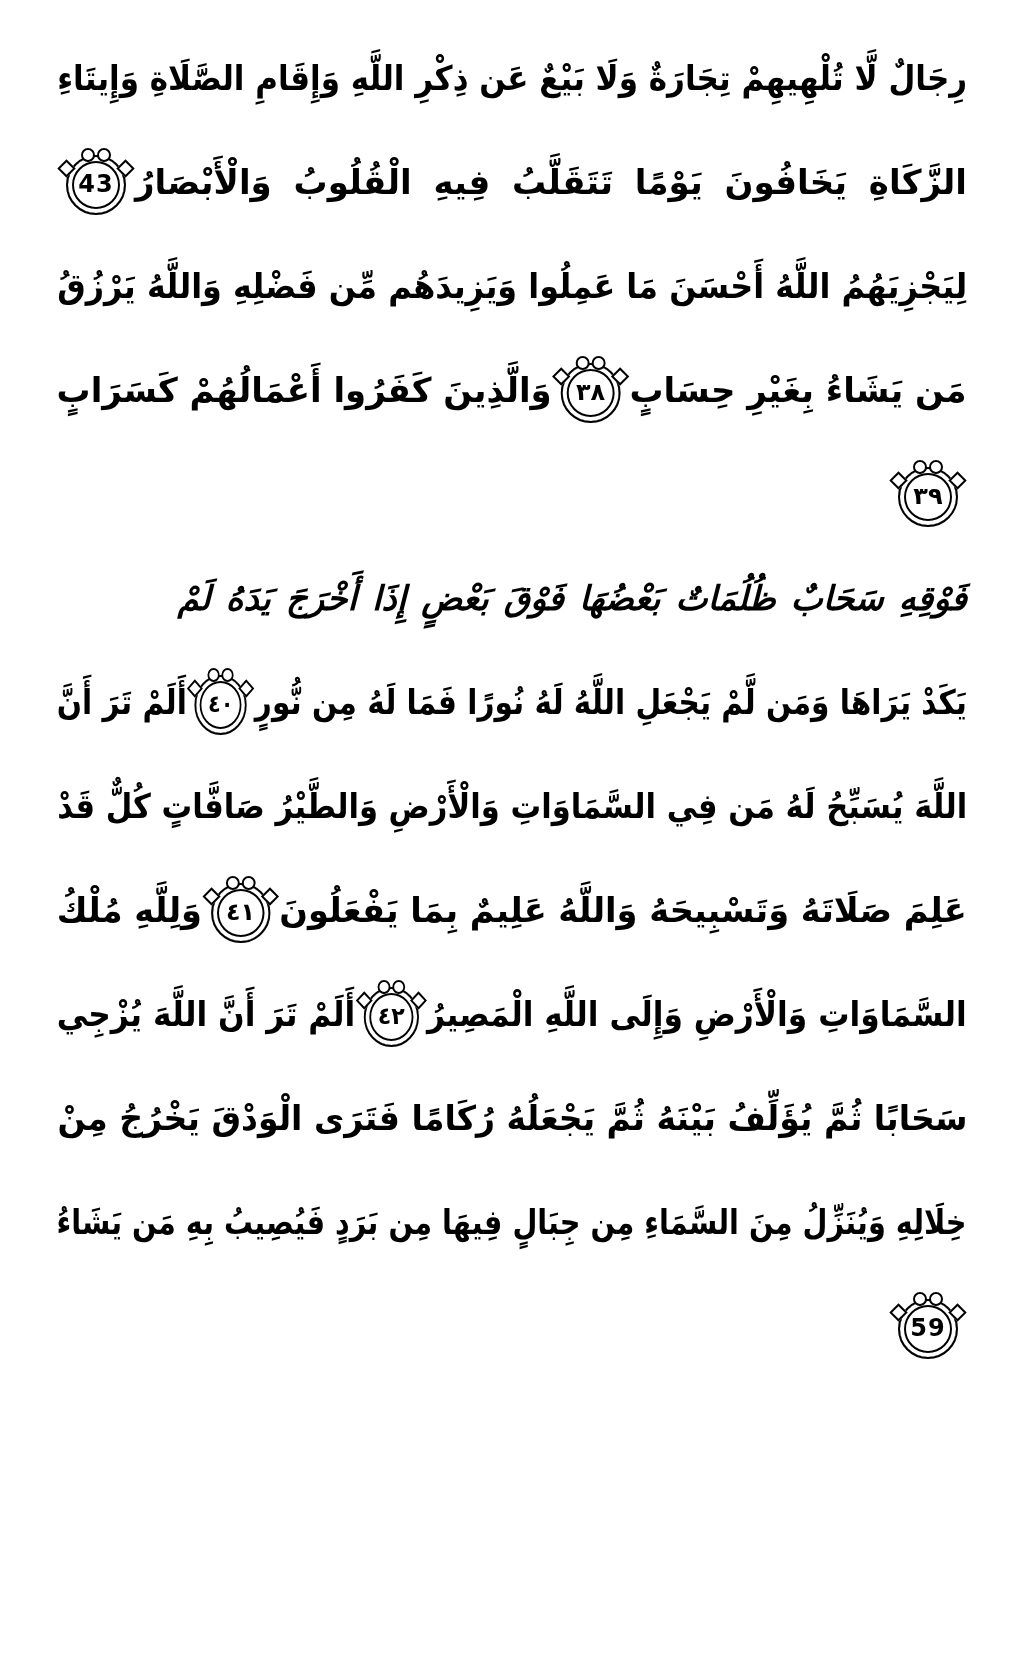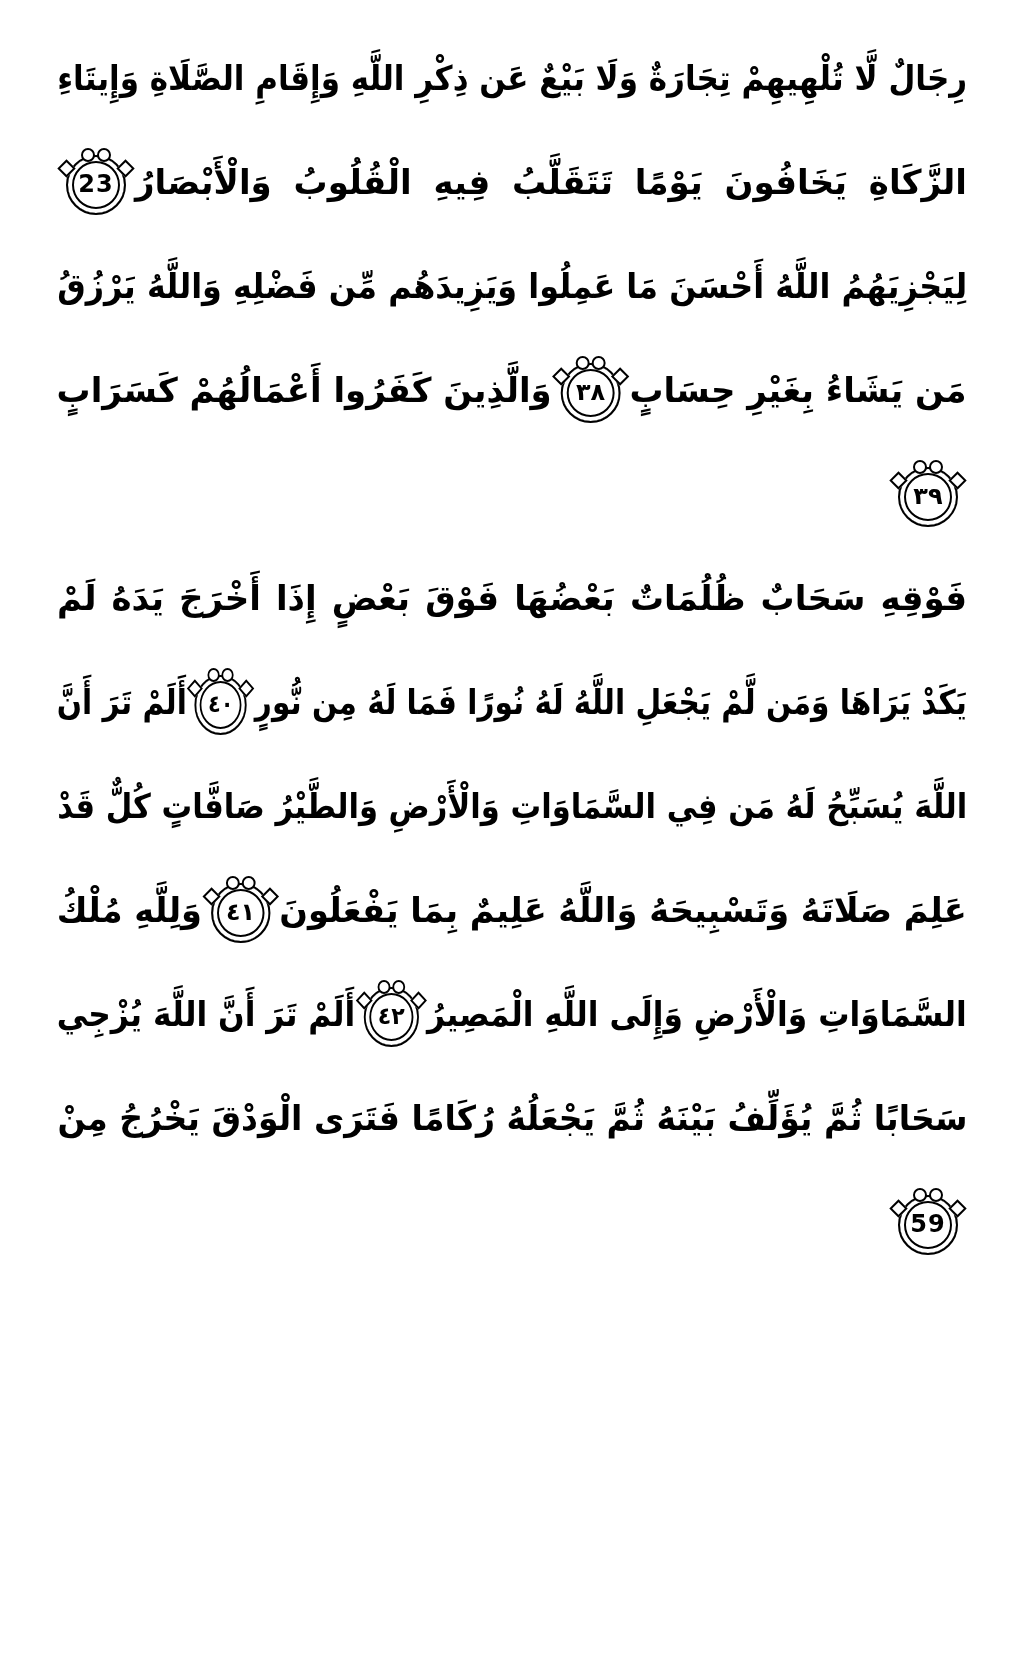--- a/index.html
+++ b/index.html
@@ -90,38 +90,39 @@
   .ayah-num::before { right: -8px; }
   .ayah-num::after  { left: -8px; }
 </style>
 </head>
 <body>
 
 <div class="page" style="background: rgb(255, 255, 255);">
   <div class="text-block" id="text-block" style="color: rgb(0, 0, 0);">
       <div class="line"><span class="line-inner" style="transform-origin: right center; transform: scaleX(0.912552);"><span class="ayah-text">رِجَالٌ لَّا تُلْهِيهِمْ تِجَارَةٌ وَلَا بَيْعٌ عَن ذِكْرِ اللَّهِ وَإِقَامِ الصَّلَاةِ وَإِيتَاءِ</span></span></div>
       <div class="line"><span class="line-inner" style="word-spacing: 9.92188px;"><span class="ayah-text">الزَّكَاةِ يَخَافُونَ يَوْمًا تَتَقَلَّبُ فِيهِ الْقُلُوبُ وَالْأَبْصَارُ</span><span class="ayah-marker">
-            <span class="ayah-num">23</span>
+            <span class="ayah-num">43</span>
           </span></span></div>
       <div class="line"><span class="line-inner" style="transform-origin: right center; transform: scaleX(0.936967);"><span class="ayah-text">لِيَجْزِيَهُمُ اللَّهُ أَحْسَنَ مَا عَمِلُوا وَيَزِيدَهُم مِّن فَضْلِهِ وَاللَّهُ يَرْزُقُ</span></span></div>
       <div class="line"><span class="line-inner" style="transform-origin: right center; transform: scaleX(0.998235);"><span class="ayah-text">مَن يَشَاءُ بِغَيْرِ حِسَابٍ</span><span class="ayah-marker">
             <span class="ayah-num">٣٨</span>
           </span><span class="ayah-text">وَالَّذِينَ كَفَرُوا أَعْمَالُهُمْ كَسَرَابٍ</span></span></div>
       <div class="line"><span class="line-inner" style="word-spacing: 3.13839px;"><span class="ayah-marker">
             <span class="ayah-num">٣٩</span>
           </span></span></div>
-      <div class="line"><span class="line-inner" style="word-spacing: 3.22569px;"><span class="ayah-text">فَوْقِهِ سَحَابٌ ظُلُمَاتٌ بَعْضُهَا فَوْقَ بَعْضٍ إِذَا أَخْرَجَ يَدَهُ لَمْ</span></span></div>
+      <div class="line"><span class="line-inner" style="word-spacing: 3.22569px; font-style: italic;"><span class="ayah-text">فَوْقِهِ سَحَابٌ ظُلُمَاتٌ بَعْضُهَا فَوْقَ بَعْضٍ إِذَا أَخْرَجَ يَدَهُ لَمْ</span></span></div>
       <div class="line"><span class="line-inner" style="transform-origin: right center; transform: scaleX(0.87097);"><span class="ayah-text">يَكَدْ يَرَاهَا وَمَن لَّمْ يَجْعَلِ اللَّهُ لَهُ نُورًا فَمَا لَهُ مِن نُّورٍ</span><span class="ayah-marker">
             <span class="ayah-num">٤٠</span>
           </span><span class="ayah-text">أَلَمْ تَرَ أَنَّ</span></span></div>
       <div class="line"><span class="line-inner" style="transform-origin: right center; transform: scaleX(0.900781);"><span class="ayah-text">اللَّهَ يُسَبِّحُ لَهُ مَن فِي السَّمَاوَاتِ وَالْأَرْضِ وَالطَّيْرُ صَافَّاتٍ كُلٌّ قَدْ</span></span></div>
       <div class="line"><span class="line-inner" style="transform-origin: right center; transform: scaleX(0.989416);"><span class="ayah-text">عَلِمَ صَلَاتَهُ وَتَسْبِيحَهُ وَاللَّهُ عَلِيمٌ بِمَا يَفْعَلُونَ</span><span class="ayah-marker">
             <span class="ayah-num">٤١</span>
           </span><span class="ayah-text">وَلِلَّهِ مُلْكُ</span></span></div>
       <div class="line"><span class="line-inner" style="transform-origin: right center; transform: scaleX(0.919482);"><span class="ayah-text">السَّمَاوَاتِ وَالْأَرْضِ وَإِلَى اللَّهِ الْمَصِيرُ</span><span class="ayah-marker">
             <span class="ayah-num">٤٢</span>
           </span><span class="ayah-text">أَلَمْ تَرَ أَنَّ اللَّهَ يُزْجِي</span></span></div>
       <div class="line"><span class="line-inner" style="transform-origin: right center; transform: scaleX(0.972791);"><span class="ayah-text">سَحَابًا ثُمَّ يُؤَلِّفُ بَيْنَهُ ثُمَّ يَجْعَلُهُ رُكَامًا فَتَرَى الْوَدْقَ يَخْرُجُ مِنْ</span></span></div>
+      <div class="line"><span class="line-inner" style="transform-origin: right center; transform: scaleX(0.84532);"><span class="ayah-text">خِلَالِهِ وَيُنَزِّلُ مِنَ السَّمَاءِ مِن جِبَالٍ فِيهَا مِن بَرَدٍ فَيُصِيبُ بِهِ مَن يَشَاءُ</span></span></div>
       <div class="line"><span class="line-inner" style="word-spacing: 0.226562px;"><span class="ayah-marker">
             <span class="ayah-num">59</span>
           </span></span></div>
     </div>
 </div>
 
 </body></html>

